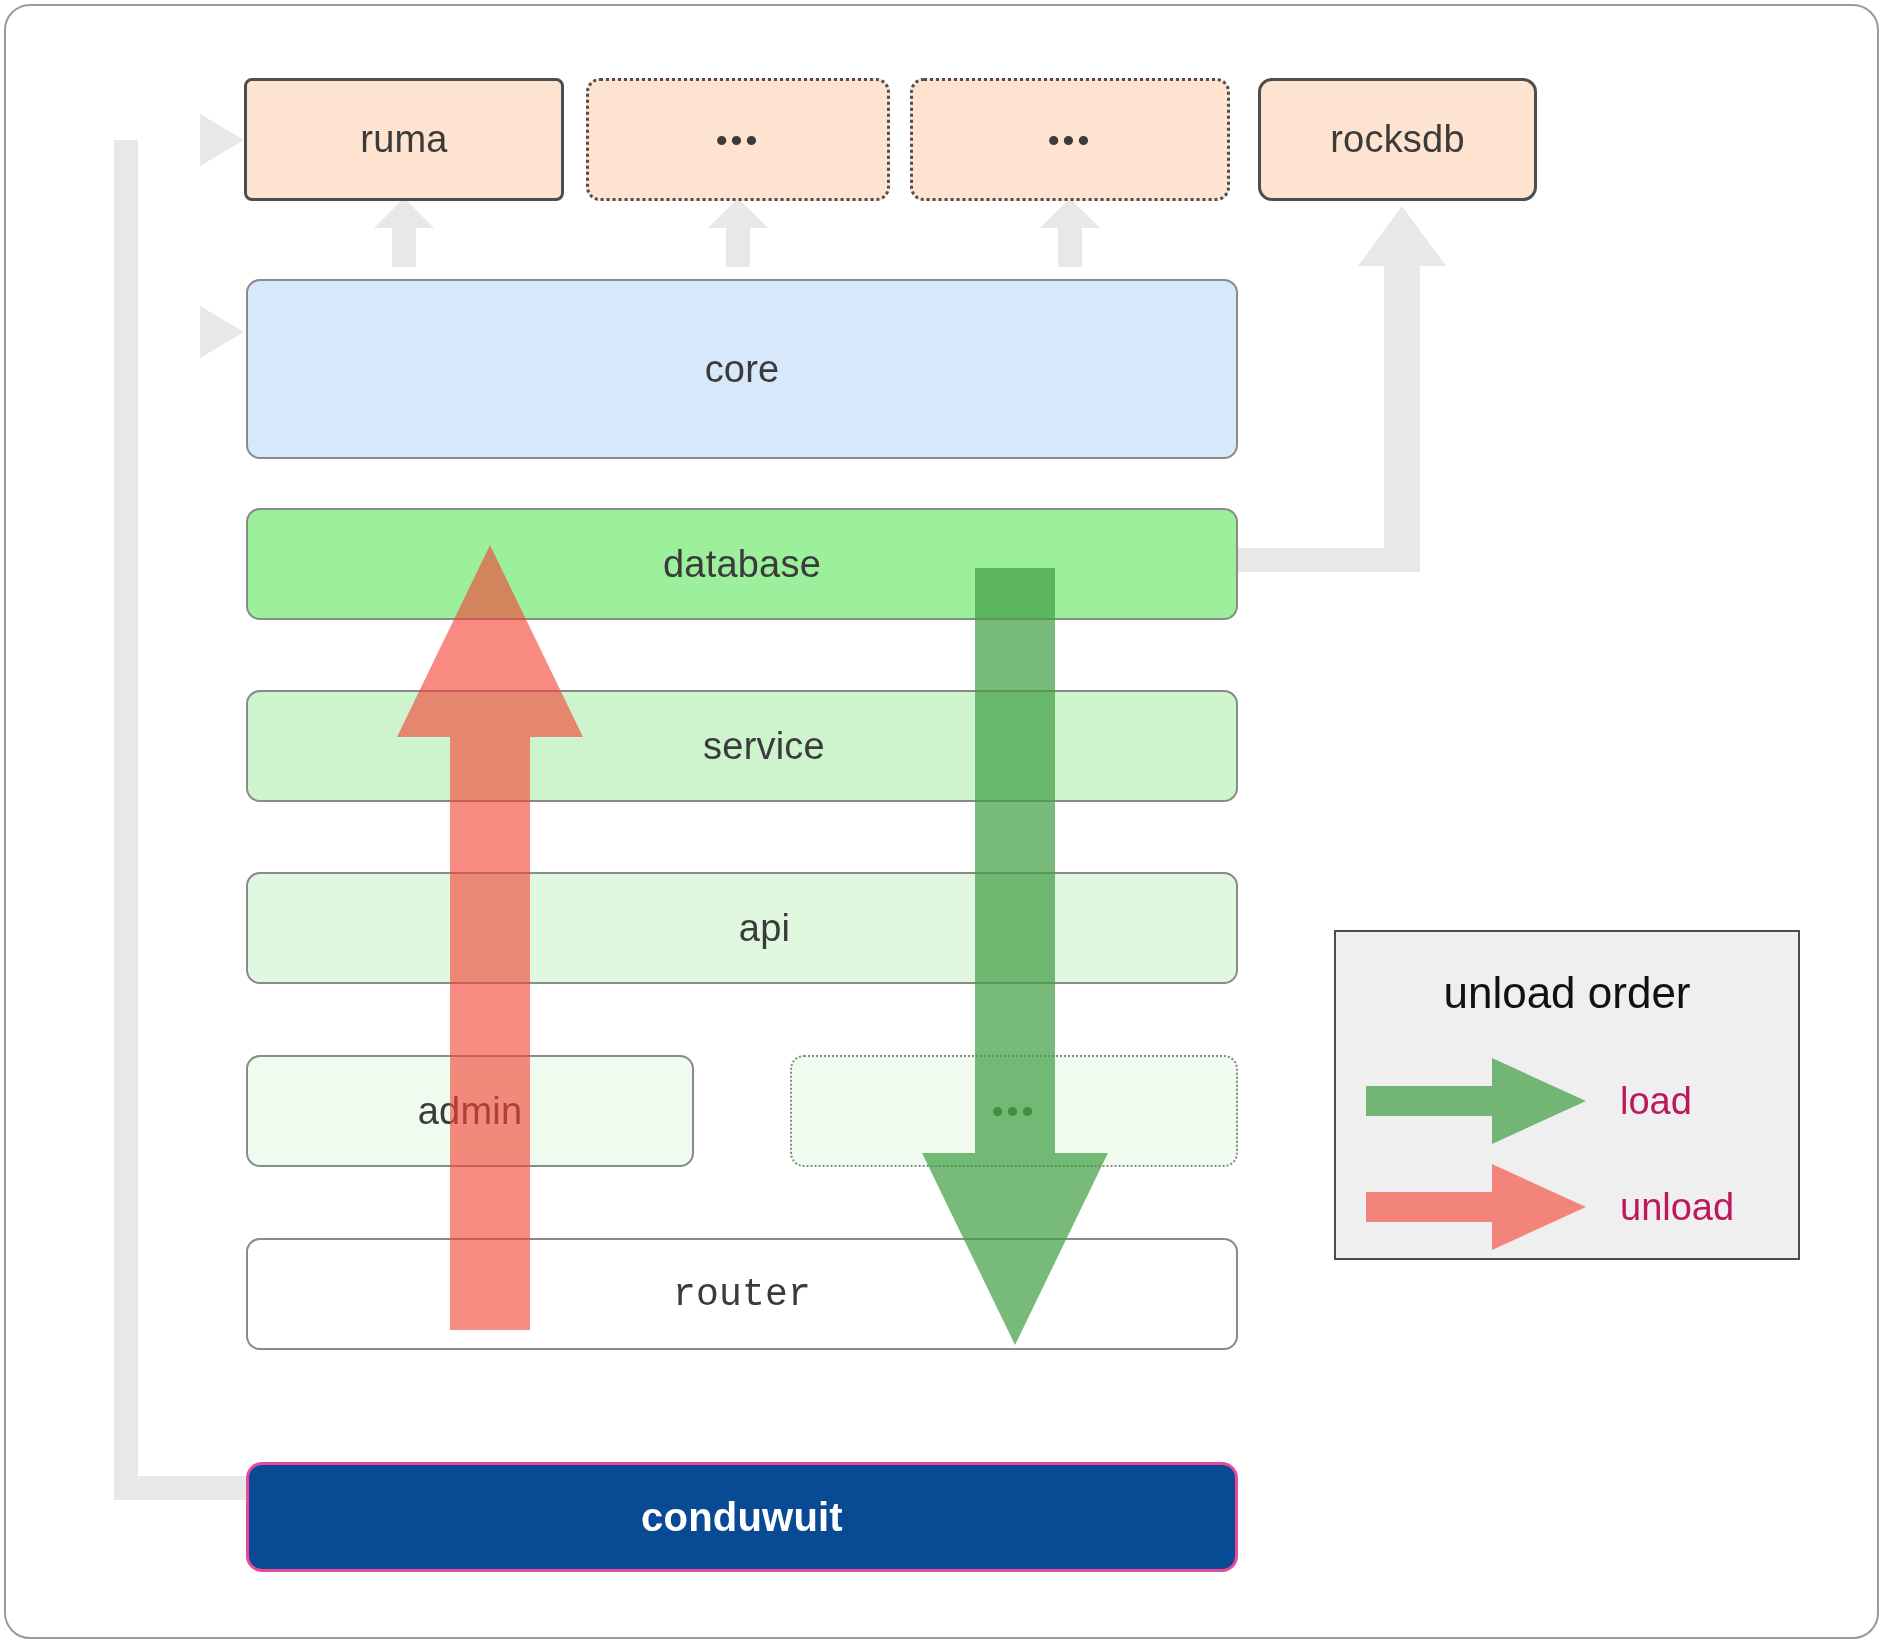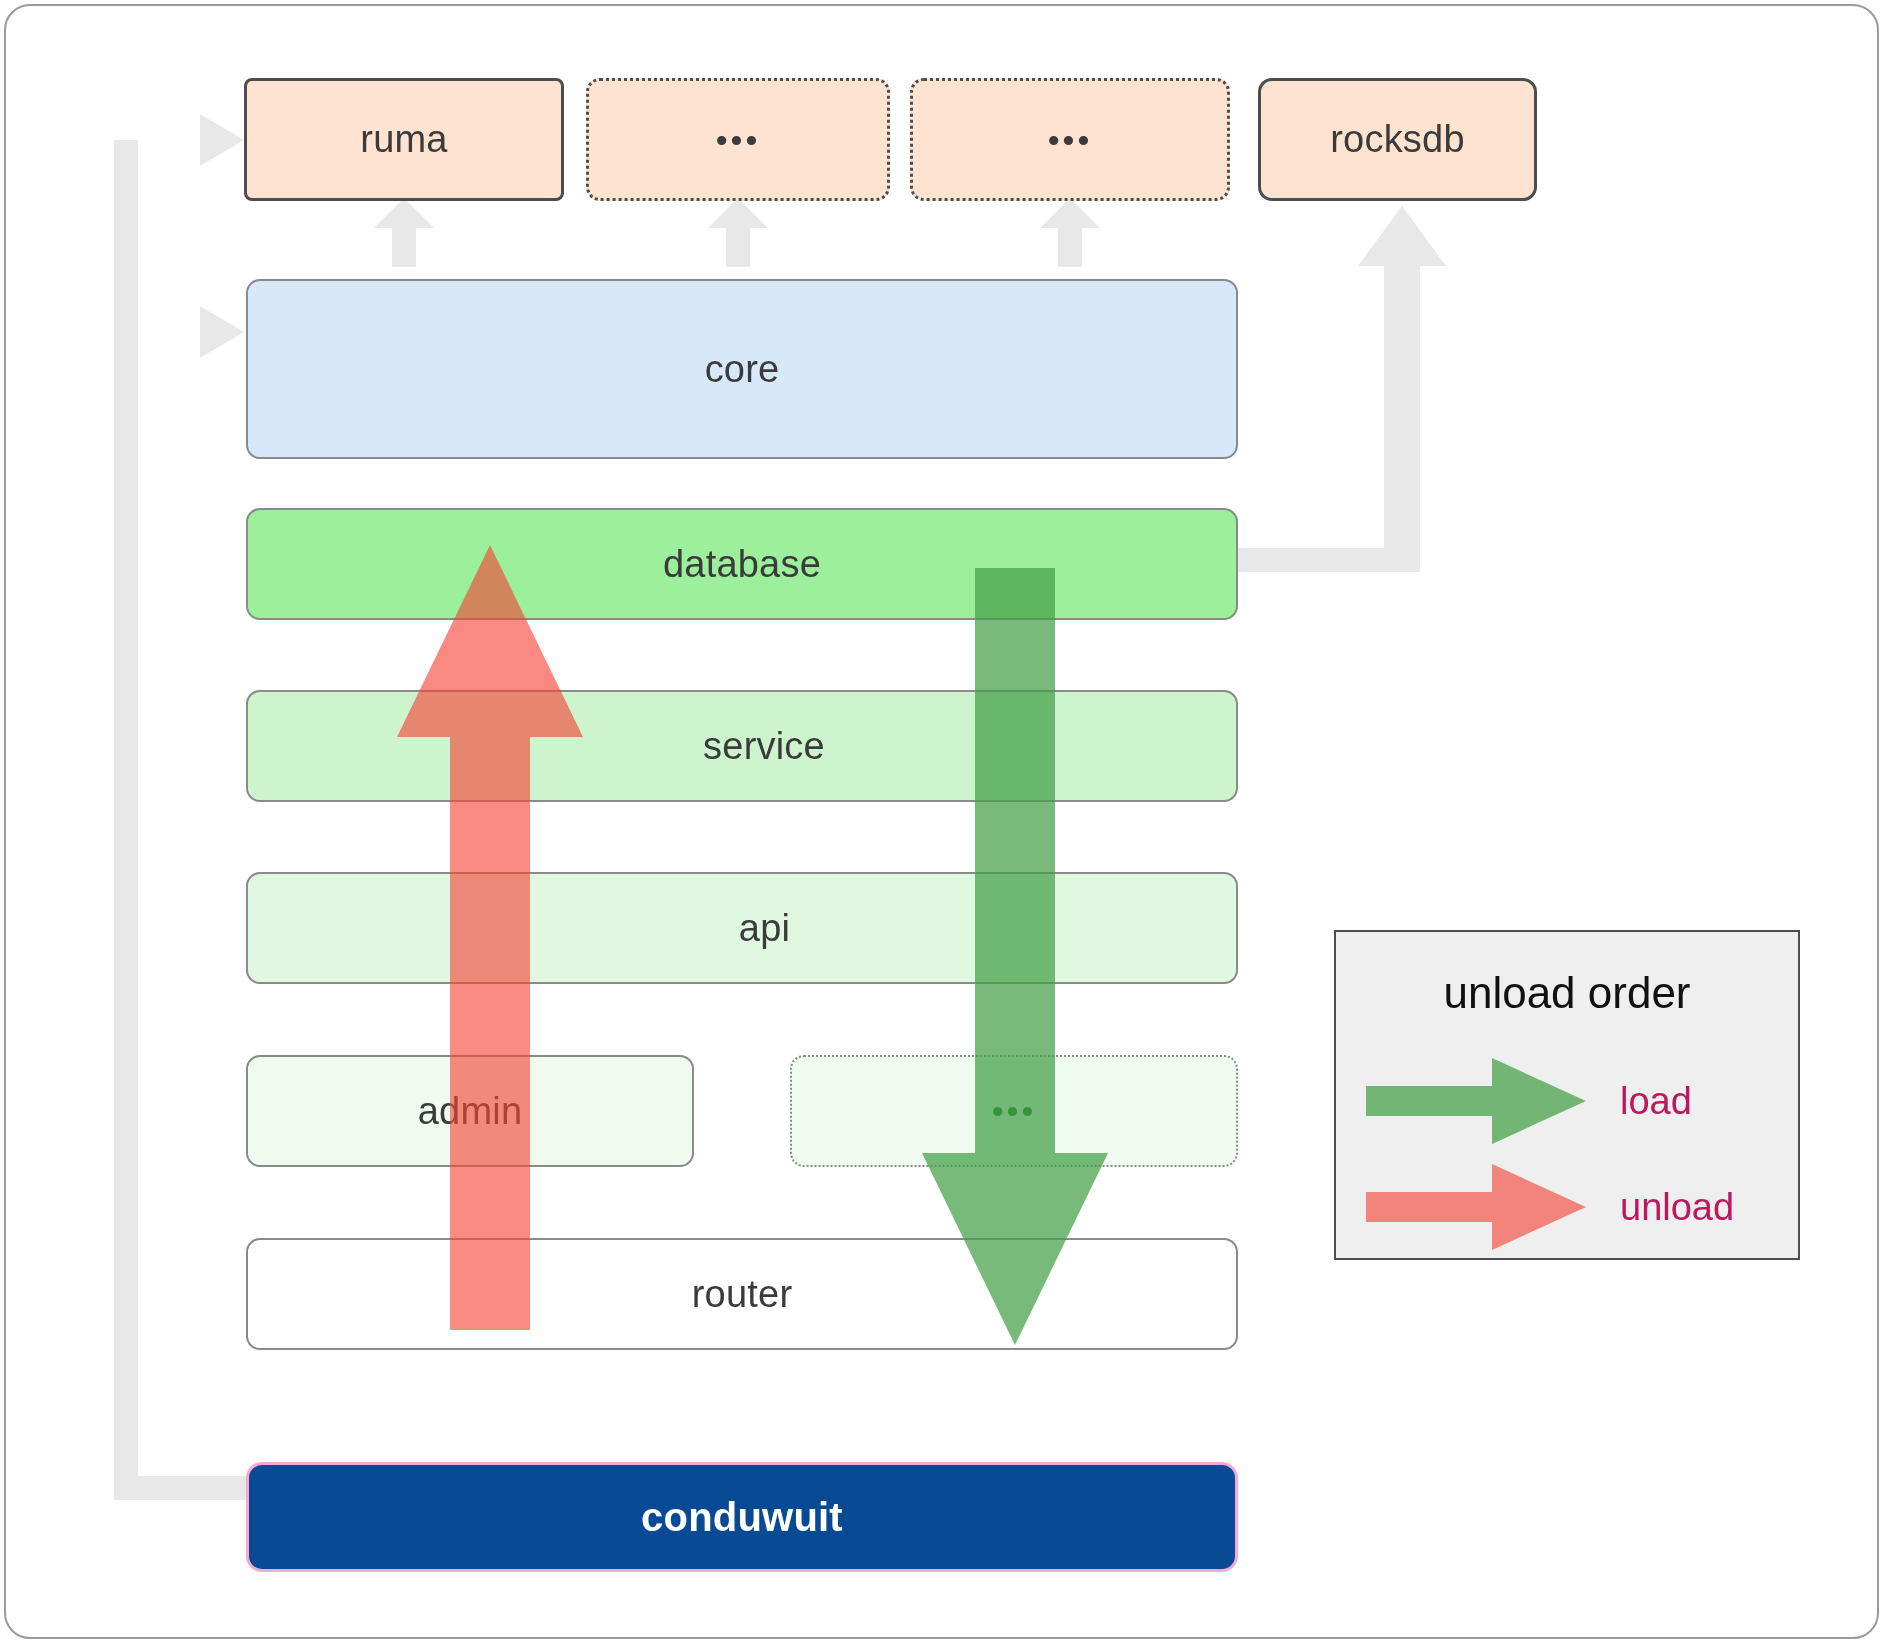--- a/index.html
+++ b/index.html
@@ -75,27 +75,27 @@
   #n-admin{
     left:246px; top:1055px; width:448px; height:112px;
     background:#eefbee; border:2px solid #8a8a8a;
   }
   #n-dot3{
     left:790px; top:1055px; width:448px; height:112px;
     background:#f1fcf1; border:2px dotted #8a8a8a;
   }
   #n-router{
     left:246px; top:1238px; width:992px; height:112px;
-    background:#ffffff; border:2px solid #8a8a8a;
+    background:#ffffff; border:2px solid #8a8a8a;font-family:Liberation Mono, monospace;
   }
 
   
   #n-conduwuit{
     left:246px; top:1462px; width:992px; height:110px;
-    background:#084b94; border:3px solid #f9a8d4;
+    background:#084b94; border:3px solid #ec4899;
     color:#ffffff; font-size:40px; font-weight:bold;
     border-radius:16px;
   }
 
   
   .ellip{
     display:inline-block;
     letter-spacing:3px;
     font-size:34px;
     line-height:1;

